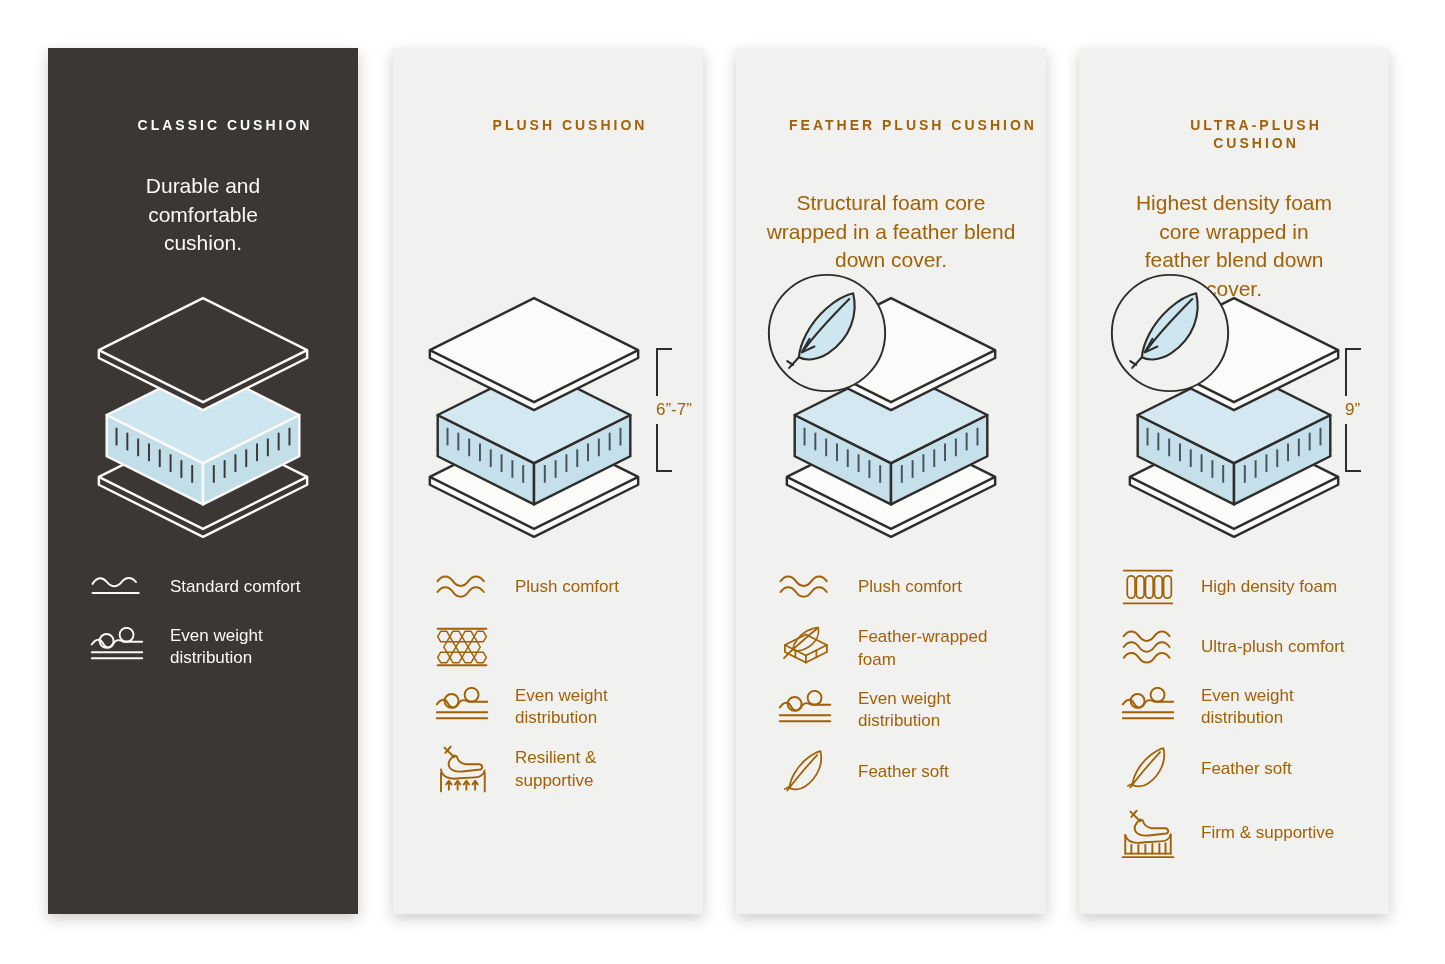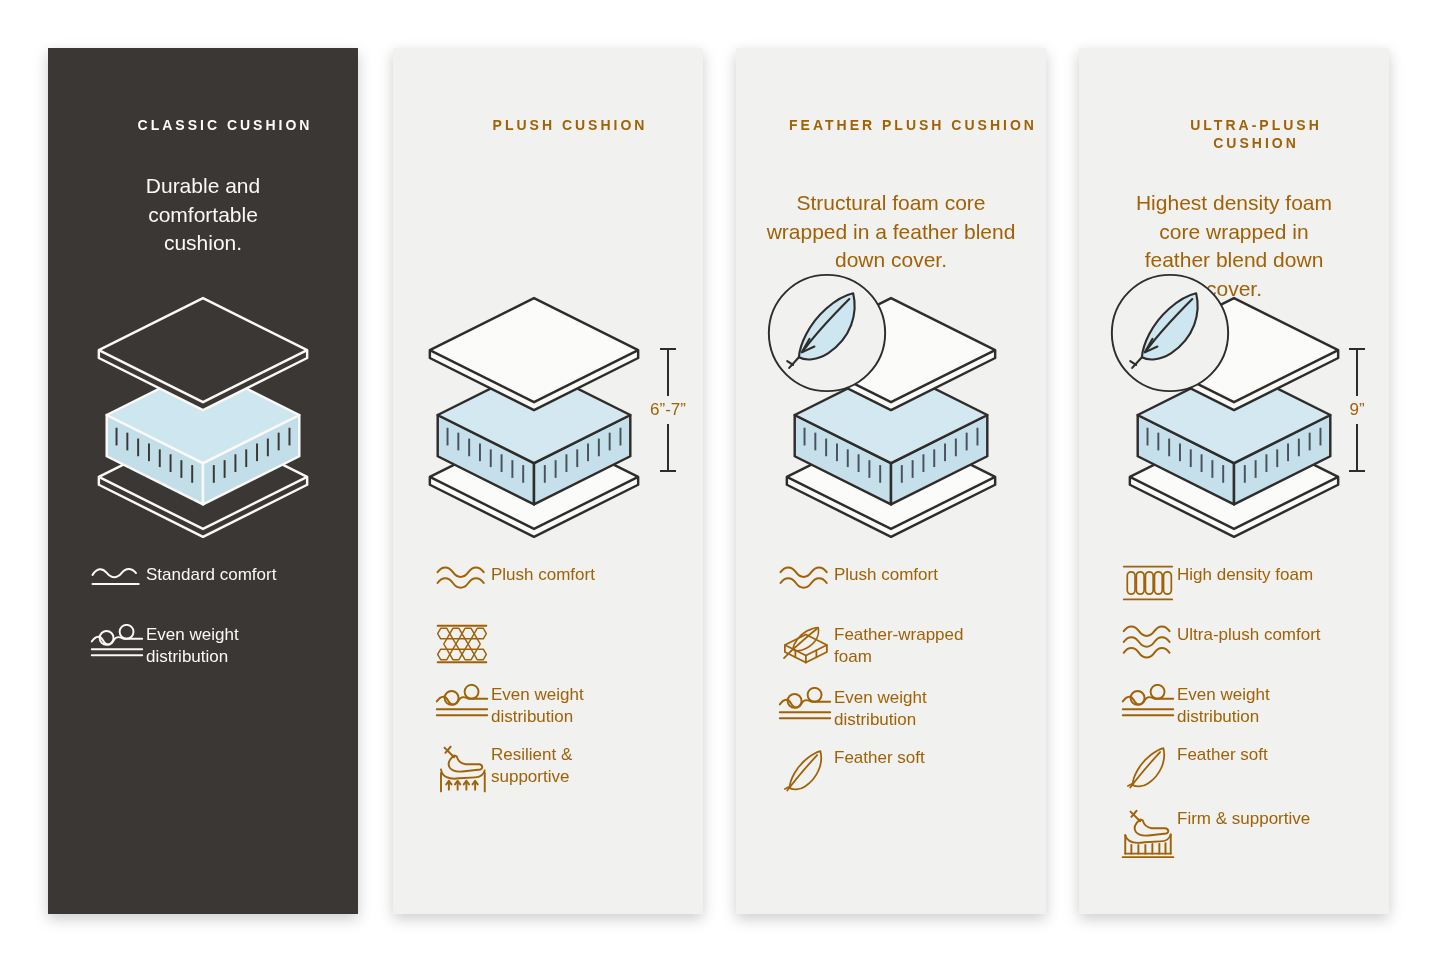--- a/index.html
+++ b/index.html
@@ -41,29 +41,29 @@
   .p2 .desc{top:103px;width:200px}
   .p3 .desc{top:120px;width:255px}
   .p4 .desc{top:120px;width:215px}
 
   .illo{position:absolute;top:238px;left:0;width:100%;height:300px}
   .stack{display:block;width:226px;height:248px;margin:4px auto 0}
   .p2 .stack{margin:4px 0 0 28px}
   .badge{position:absolute;top:-16px;left:28px;width:126px;height:126px}
 
   .dim{position:absolute;top:62px;height:124px;width:24px;
-       display:flex;flex-direction:column;align-items:center}
+       display:flex;flex-direction:column;}
   .p2 .dim{left:263px}
   .p4 .dim{left:266px}
   .dim .cap{width:16px;height:2px;background:var(--line);flex:0 0 2px}
   .dim .vline{width:2px;flex:1;background:var(--line)}
   .dim .dim-label{font-size:17px;padding:4px 0;color:inherit;white-space:nowrap}
 
   .features{position:absolute;top:516px;left:40px;right:16px}
-  .feat{display:flex;align-items:flex-start;min-height:46px;margin-bottom:14px}
+  .feat{display:flex;align-items:center;gap:24px;min-height:46px;margin-bottom:14px}
   .ficon{flex:0 0 58px;width:58px;display:flex;justify-content:center;align-items:center}
   .ficon svg{display:block}
   .feat-label{font-size:17px;line-height:1.3;color:inherit}
   .feat.two-line .feat-label{max-width:140px}
   .feat.one-line .feat-label{white-space:nowrap}
   .defs-hidden{position:absolute;width:0;height:0;overflow:hidden}
 </style>
 </head>
 <body>
 

